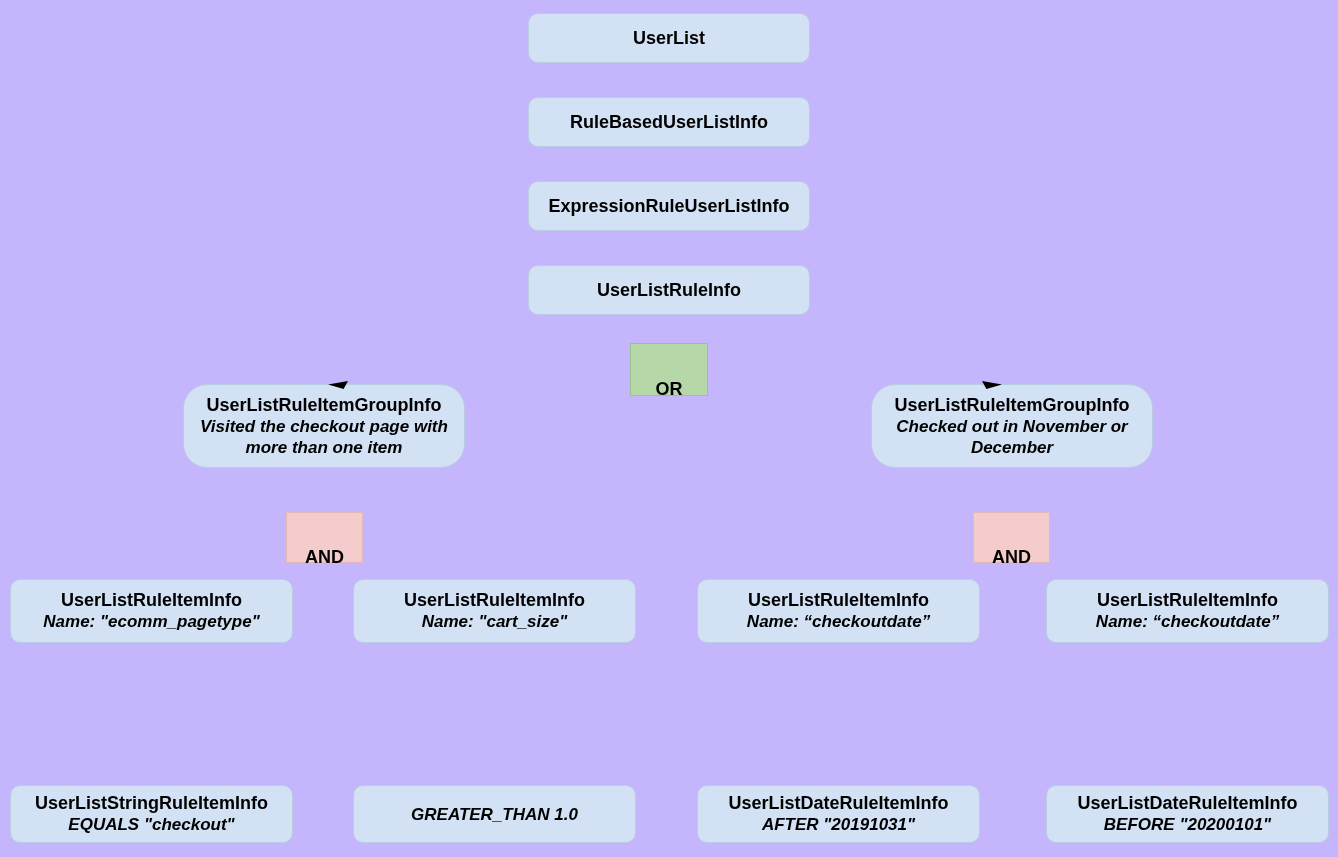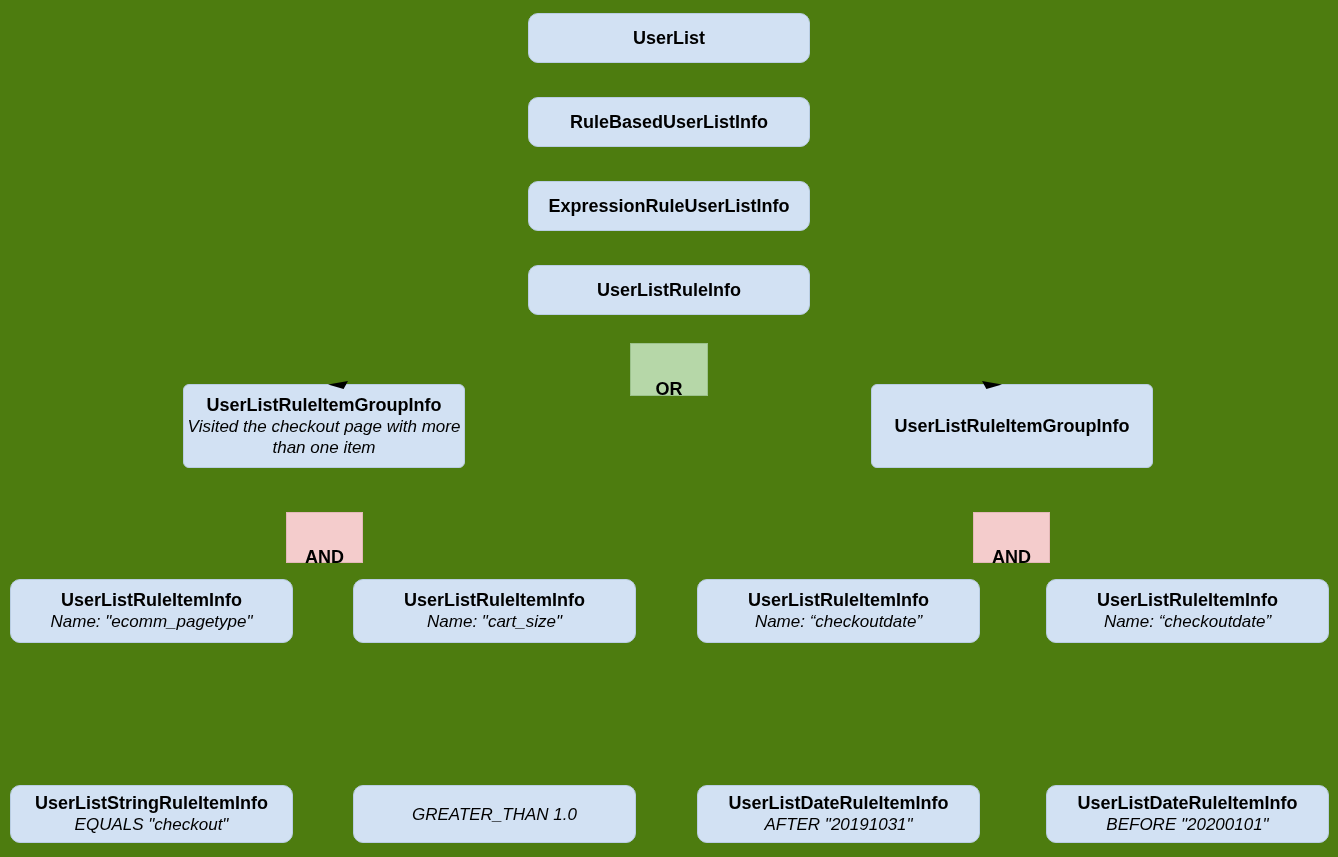--- a/index.html
+++ b/index.html
@@ -4,42 +4,42 @@
 <style>
   html, body {
     margin: 0;
     padding: 0;
     background: #000000;
   }
   .canvas {
     position: relative;
     width: 1338px;
     height: 857px;
-    background: #4d7c0f;
+    background: #c4b5fd;
     font-family: "Liberation Sans", sans-serif;
     color: #000000;
     overflow: hidden;
   }
   .node {
     position: absolute;
     box-sizing: border-box;
     display: flex;
     flex-direction: column;
     align-items: center;
     justify-content: center;
     text-align: center;
     line-height: 21px;
   }
   .blue {
     background: #d2e1f3;
     border: 1px solid #b9cde2;
     border-radius: 10px;
   }
   .group {
-    border-radius: 6px;
+    border-radius: 24px;
   }
   .op {
     border-radius: 0;
   }
   .op-or {
     background: #b6d7a8;
     border: 1px solid #9cc28c;
   }
   .op-and {
     background: #f4cccc;
@@ -48,21 +48,21 @@
   .title {
     font-weight: 700;
     font-size: 18px;
   }
   .op .title {
     font-size: 18px;
     margin-top: 40px;
   }
   .desc {
     font-style: italic;
-    font-weight: 400;
+    font-weight: 700;
     font-size: 17px;
   }
   
   .pos-chain   { left: 528px; width: 282px; height: 50px; }
   .pos-row-1   { top: 13px; }
   .pos-row-2   { top: 97px; }
   .pos-row-3   { top: 181px; }
   .pos-row-4   { top: 265px; }
   .pos-or      { left: 630px; top: 343px; width: 78px; height: 53px; }
   .pos-group-l { left: 183px; top: 384px; width: 282px; height: 84px; }
@@ -110,20 +110,21 @@
 
   <div class="notch notch-l"></div>
   <div class="notch notch-r"></div>
 
   <div class="node blue group pos-group-l">
     <span class="title">UserListRuleItemGroupInfo</span>
     <span class="desc">Visited the checkout page with more than one item</span>
   </div>
   <div class="node blue group pos-group-r">
     <span class="title">UserListRuleItemGroupInfo</span>
+    <span class="desc">Checked out in November or December</span>
   </div>
 
   <div class="node op op-and pos-and-l">
     <span class="title">AND</span>
   </div>
   <div class="node op op-and pos-and-r">
     <span class="title">AND</span>
   </div>
 
   <div class="node blue pos-items pos-col-1">

